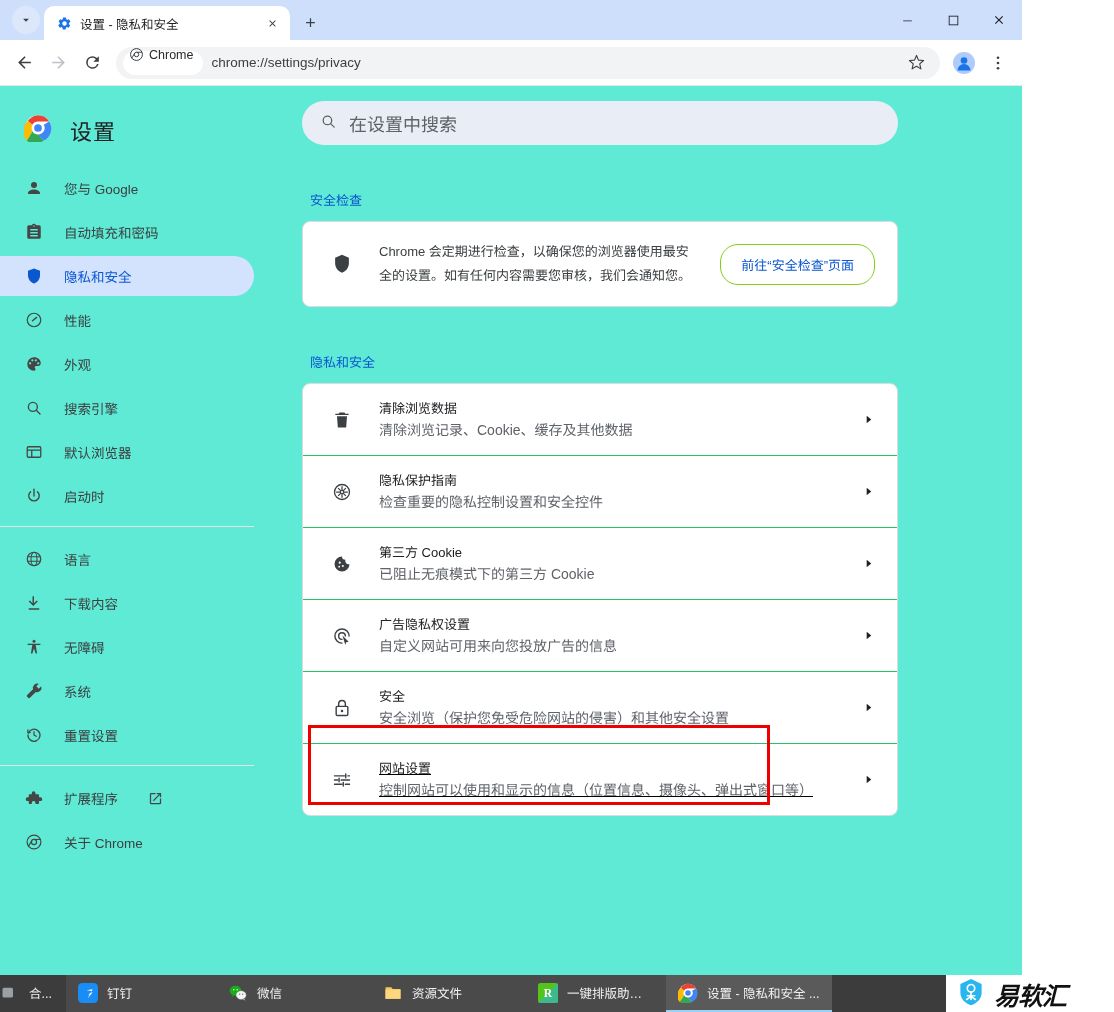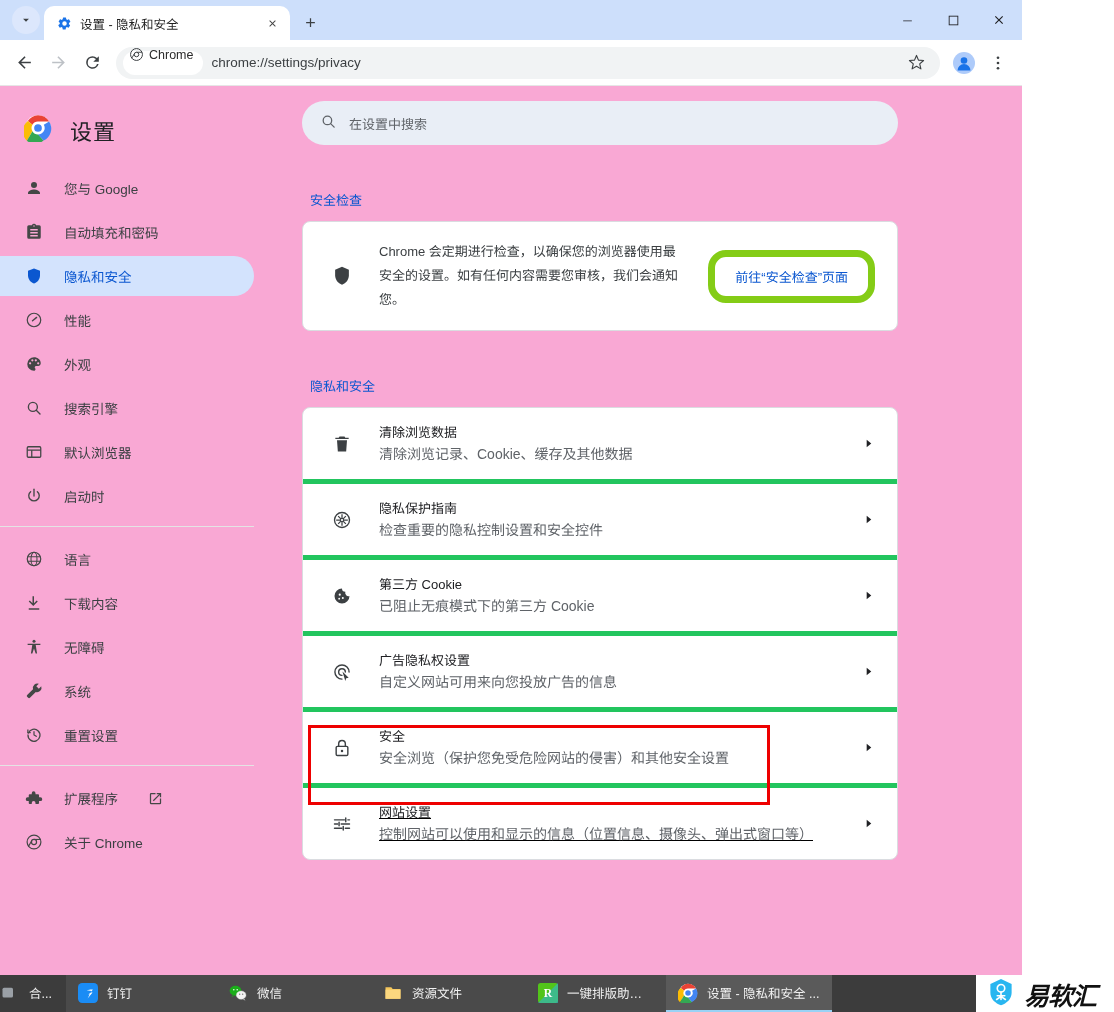--- a/index.html
+++ b/index.html
@@ -76,21 +76,21 @@
   .chrome-pill {
     height: 24px; background: #ffffff; border-radius: 12px;
     display: flex; align-items: center; gap: 5px;
     padding: 0 10px 16px 6px; flex: 0 0 auto;
   }
   .chrome-pill-label { font-size: 12.5px; color: #2b2b2b; }
   .omnibox-url { flex: 1 1 auto; font-size: 13.5px; color: #3c4043; white-space: nowrap; overflow: hidden; }
   .omni-right { display: flex; align-items: center; gap: 2px; padding-right: 2px; }
 
   
-  .page { display: flex; height: calc(975px - 40px - 46px); background: #f9a8d4; }
+  .page { display: flex; height: calc(975px - 40px - 46px); background: #5eead4; }
 
   .sidebar { width: 280px; flex: 0 0 280px; padding-top: 10px; }
   .brand { display: flex; align-items: center; gap: 18px; padding: 18px 0 22px 24px; }
   .brand-title { font-size: 22px; color: #202124; letter-spacing: 1px; }
 
   .nav-group { padding-right: 26px; }
   .nav-item {
     height: 40px; display: flex; align-items: center; gap: 20px;
     padding-left: 24px; margin-bottom: 4px;
     border-radius: 0 20px 20px 0; cursor: pointer;
@@ -101,45 +101,45 @@
   .nav-item.selected .nav-icon svg { fill: #0b57d0; }
   .nav-sep { height: 1px; background: #e4e4e4; margin: 10px 0 12px 0; width: 254px; }
   .ext-link { margin-left: 10px; display: flex; align-items: center; }
 
   .content { flex: 1 1 auto; padding: 0 0 0 22px; }
   .searchbar {
     height: 44px; margin: 15px 124px 0 0; background: #e9eef6;
     border-radius: 22px; display: flex; align-items: center;
     gap: 12px; padding: 0 18px; cursor: text;
   }
-  .searchbar-text { font-size: 13px; color: #5f6368; }
+  .searchbar-text { font-size: 18px; color: #5f6368; }
 
   .section-title { font-size: 13px; color: #0b57d0; margin: 45px 0 12px 8px; }
 
   .card {
     background: #fff; border: 1px solid #dadce0; border-radius: 8px;
     margin-right: 124px;
   }
   .safety-row {
     display: flex; align-items: center; gap: 26px;
     padding: 18px 22px 18px 28px;
   }
   .safety-icon { flex: 0 0 22px; display:flex; align-items:center; justify-content:center; }
   .safety-text { flex: 1 1 auto; font-size: 13px; color: #3c4043; line-height: 24px; max-width: 460px; }
   .pill-btn {
-    flex: 0 0 auto; border: 7px solid #84cc16; border-radius: 18px;
+    flex: 0 0 auto; border: 1px solid #84cc16; border-radius: 18px;
     color: #0b57d0; font-size: 13px; background: #fff;
     padding: 10px 20px; cursor: pointer; white-space: nowrap;
   }
 
   .list-card { background:#fff; border:1px solid #dadce0; border-radius:8px; margin-right:124px; overflow: visible; }
   .list-row {
     display: flex; align-items: center; gap: 26px;
     padding: 14px 22px 14px 28px; cursor: pointer;
-    border-bottom: 5px solid #22c55e; position: relative;
+    border-bottom: 1px solid #22c55e; position: relative;
   }
   .list-row:last-child { border-bottom: none; text-decoration: underline; }
   .row-icon { flex: 0 0 22px; display:flex; align-items:center; justify-content:center; }
   .row-body { flex: 1 1 auto; min-width: 0; }
   .row-title { font-size: 13px; color: #202124; line-height: 21px; }
   .row-sub { font-size: 14px; color: #5f6368; line-height: 21px; margin-top: 1px; }
   .row-chevron { flex: 0 0 14px; display: flex; align-items: center; justify-content: center; }
 
   .highlight-box {
     position: absolute;
@@ -159,21 +159,21 @@
     display: flex; align-items: center; gap: 9px;
     padding: 0 12px; cursor: pointer;
     color: #f1f1f1; font-size: 12.5px; position: relative;
     border-bottom: 2px solid transparent;
   }
   .tb-item.active { background: #5a5a5a; border-bottom-color: #9ad2f5; }
   .tb-item.pinned { background: #4a4a4a; }
   .tb-label { white-space: nowrap; overflow: hidden; text-overflow: ellipsis; }
   .tb-icon { width: 20px; height: 20px; flex: 0 0 20px; display:flex; align-items:center; justify-content:center; }
   .watermark {
-    position: absolute; right: 0; top: 0; height: 37px; width: 138px;
+    position: absolute; right: 0; top: 0; height: 37px; width: 168px;
     background: #ffffff; display: flex; align-items: center; gap: 8px;
     padding-left: 10px;
   }
   .wm-text {
     font-size: 25px; font-weight: bold; color: #111;
     font-family: "DejaVu Sans", sans-serif; letter-spacing: -1px;
     font-style: italic;
   }
 </style>
 </head>

